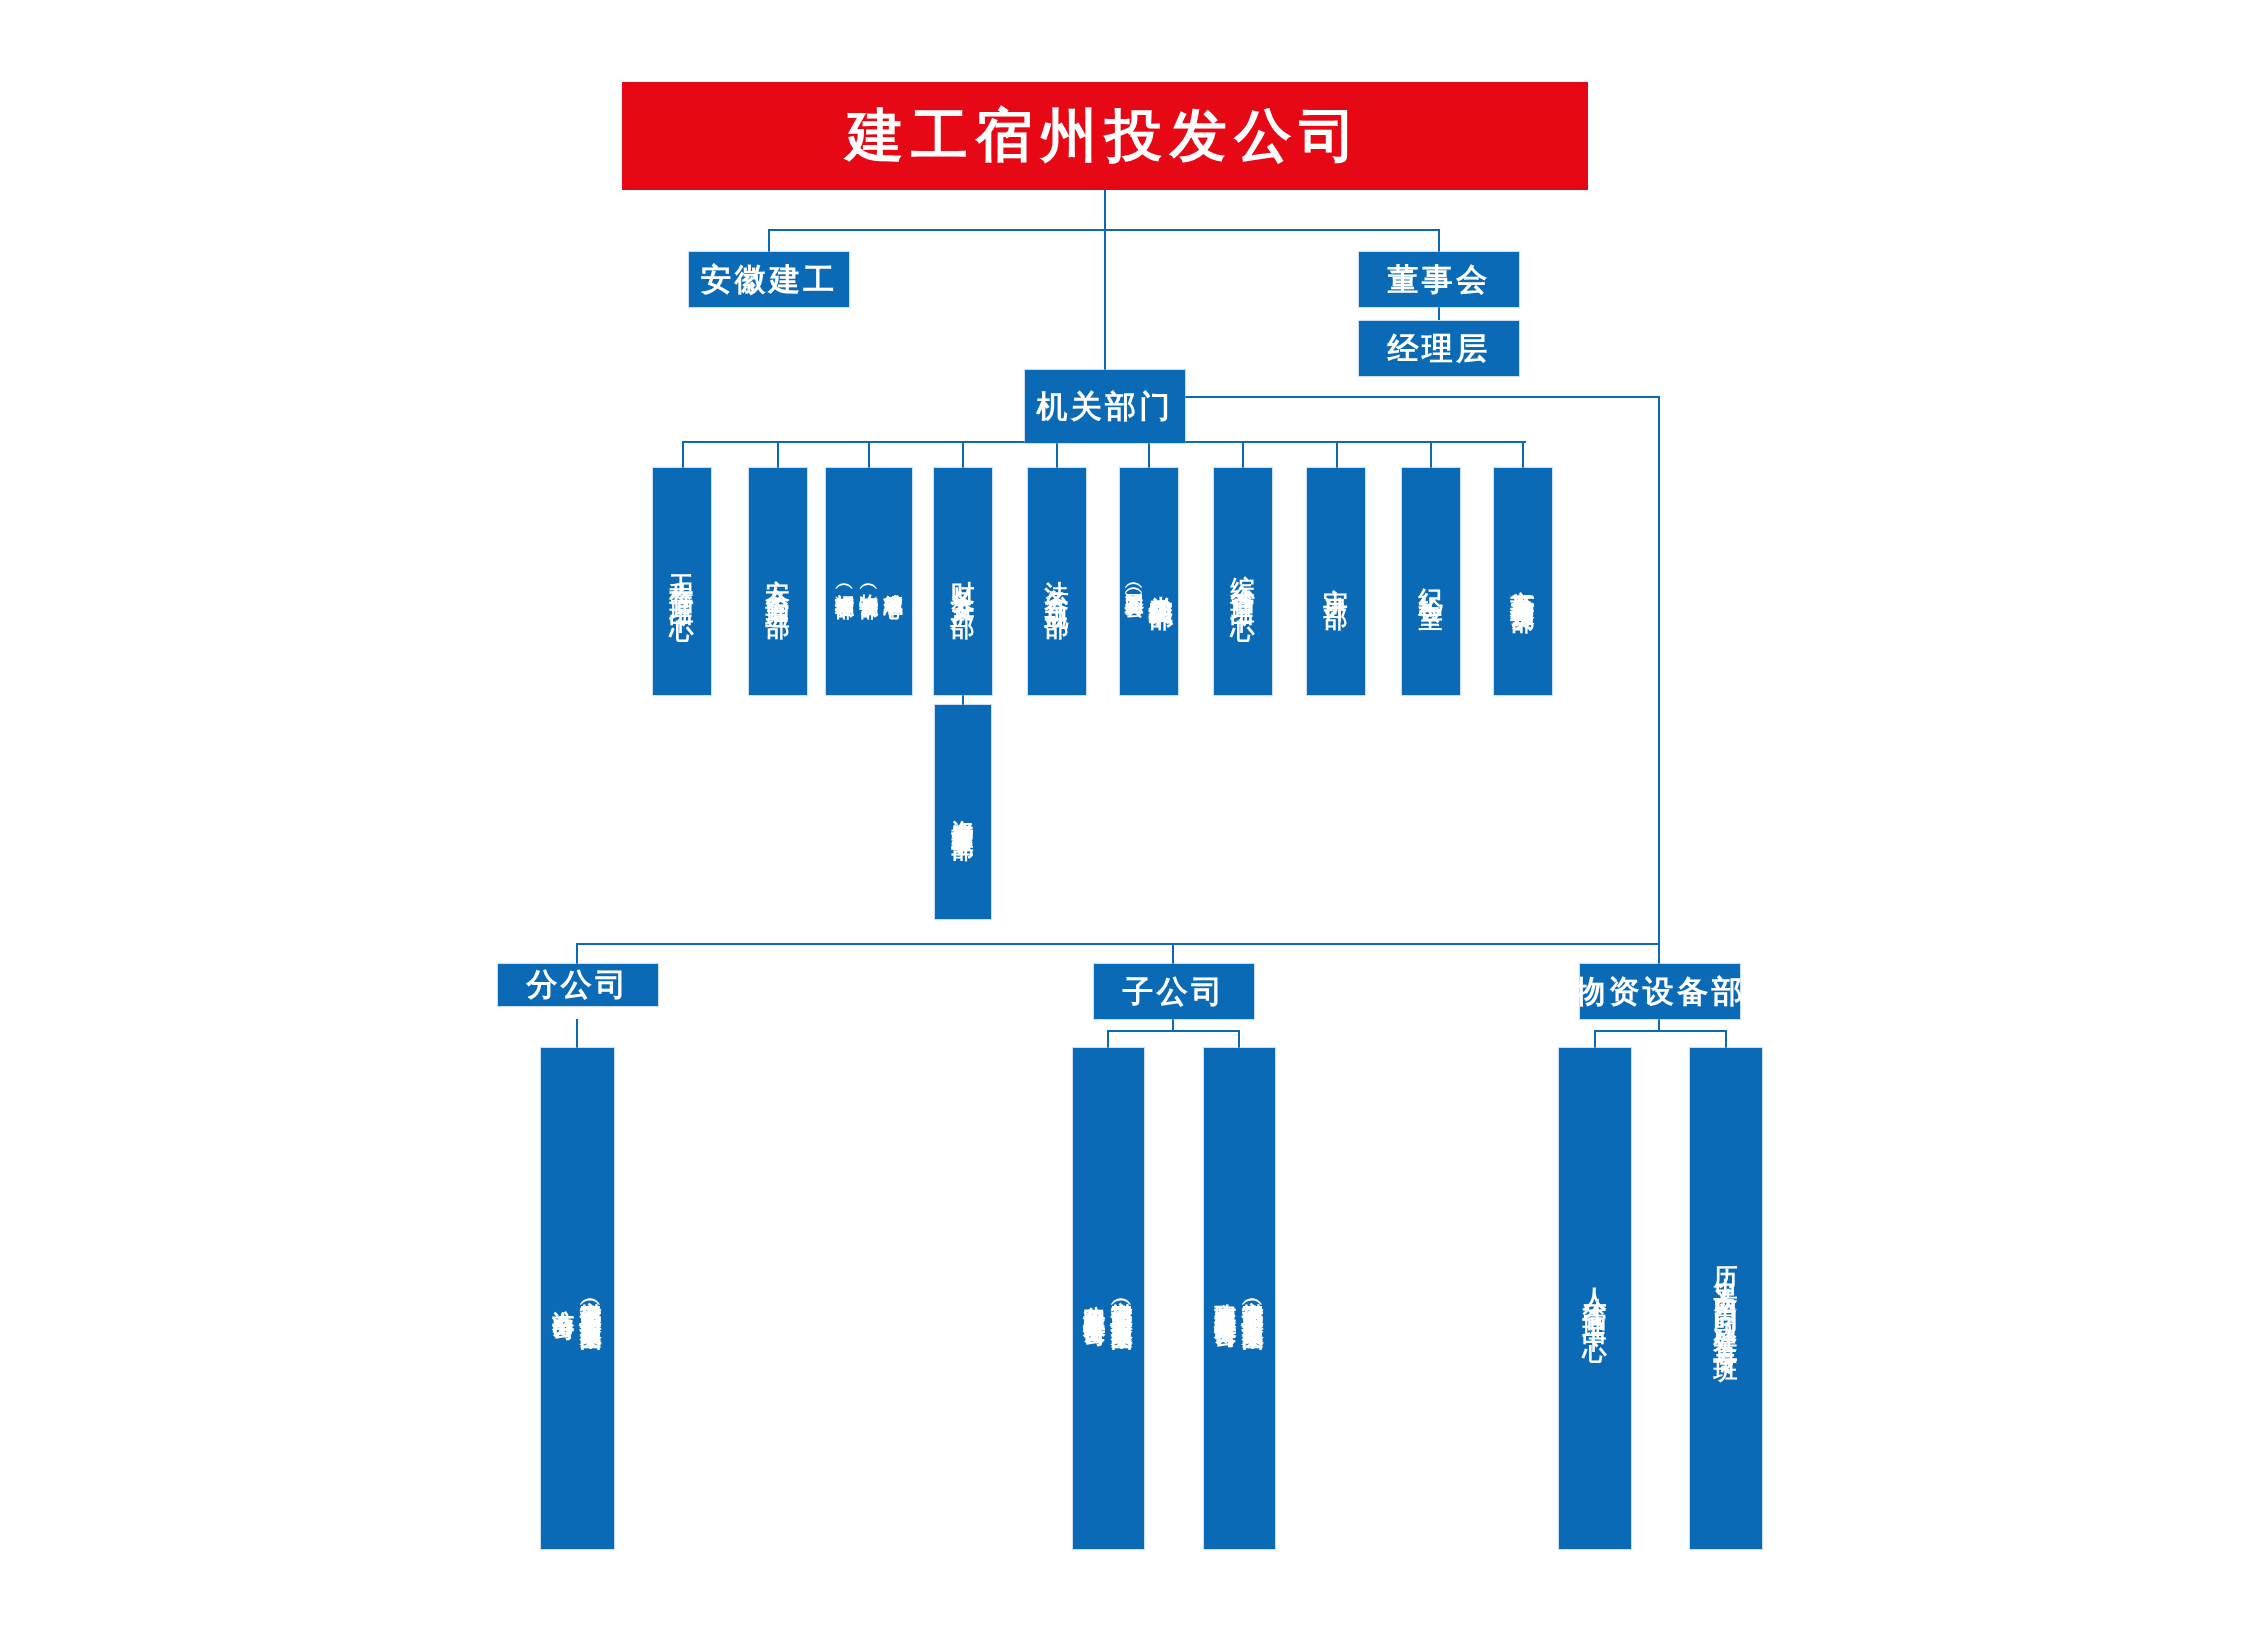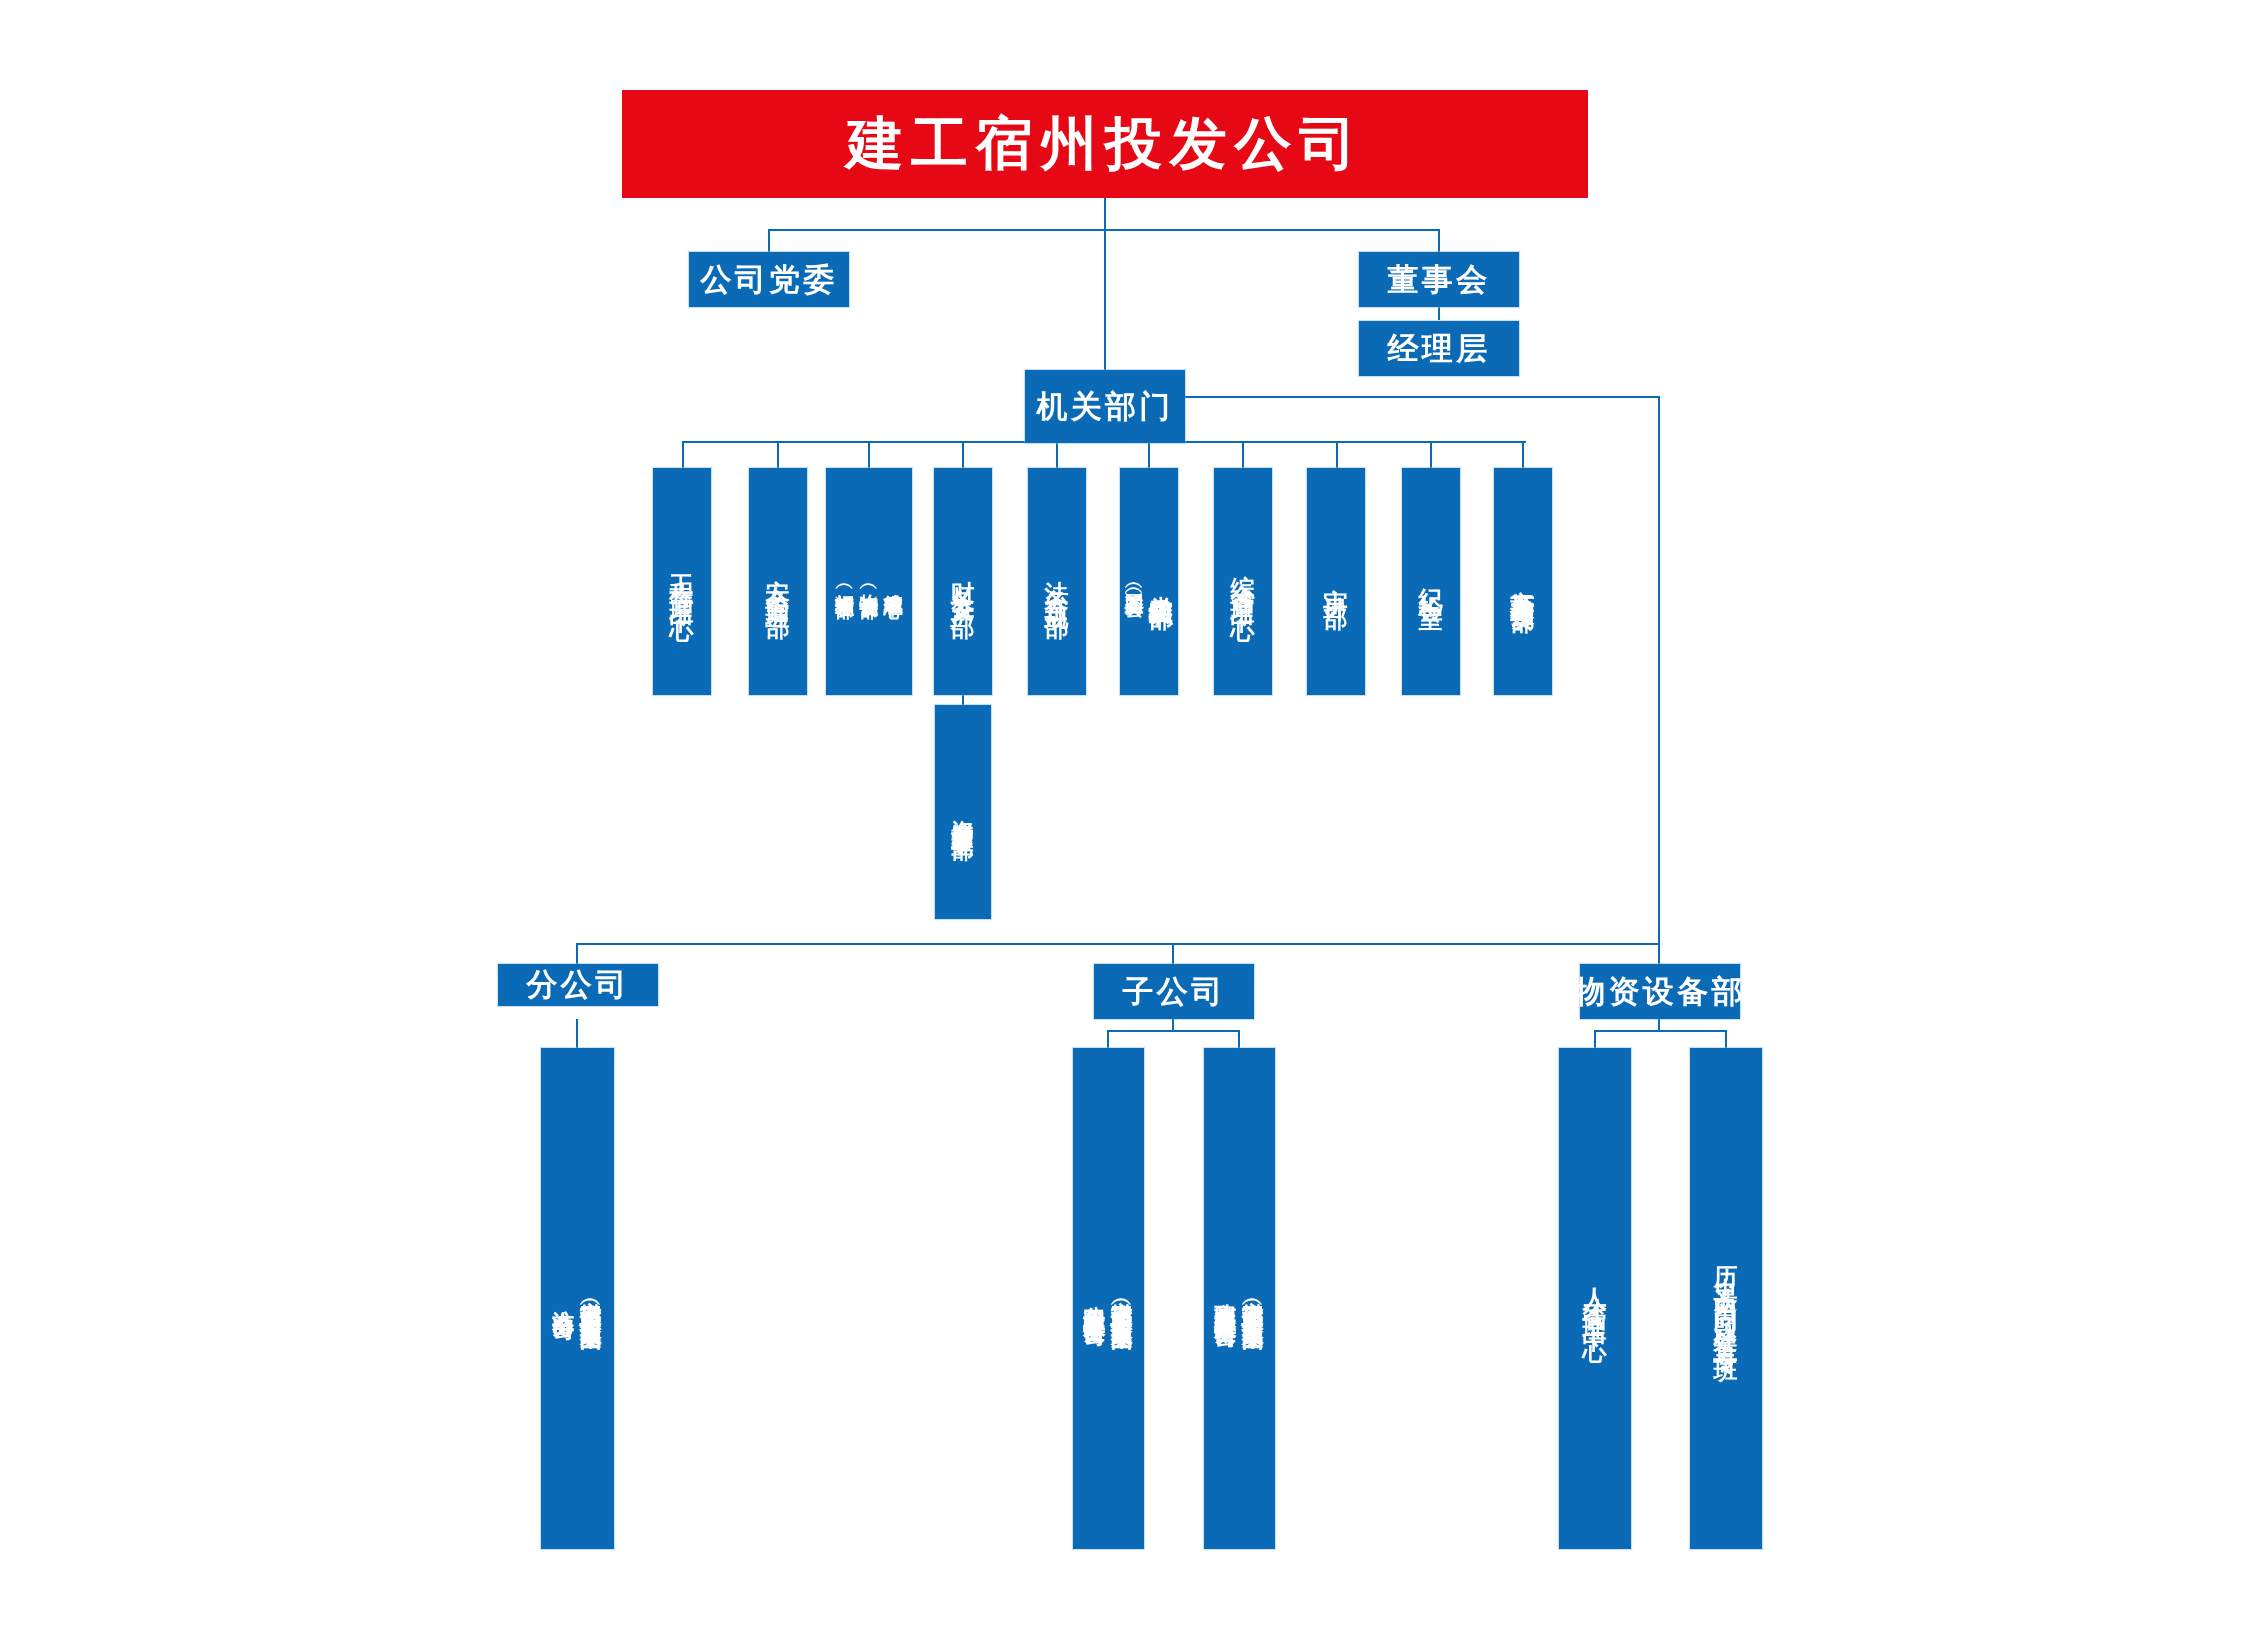--- a/index.html
+++ b/index.html
@@ -10,21 +10,21 @@
   }
   html,body{margin:0;padding:0;background:#ffffff;}
   body{width:2261px;height:1634px;position:relative;overflow:hidden;
        font-family:"Liberation Sans","DejaVu Sans",sans-serif;}
   .canvas{position:absolute;inset:0;}
   .ln{position:absolute;background:var(--line);}
   .box{position:absolute;background:var(--blue);color:var(--text);
        display:flex;align-items:center;justify-content:center;
        box-shadow:0 0 0 1.1px rgba(140,185,230,.45);}
   .banner{position:absolute;background:var(--red);color:var(--text);
-       display:flex;align-items:center;justify-content:center;margin-top:8px;}
+       display:flex;align-items:center;justify-content:center;}
   .banner .t{font-size:57px;font-weight:bold;letter-spacing:7.7px;white-space:nowrap;}
   .hbox .t{font-size:31px;font-weight:bold;letter-spacing:3.3px;white-space:nowrap;}
   .vbox{flex-direction:row-reverse;gap:4.4px;}
   .vcol{writing-mode:vertical-rl;text-align:center;font-weight:bold;line-height:1.05;}
   .c-lg{font-size:24px;letter-spacing:.35em;}
   .c-lg-tight{font-size:24px;letter-spacing:.10em;}
   .c-md{font-size:19px;letter-spacing:.06em;}
   .c-big{font-size:22px;letter-spacing:.10em;}
   .c-solo{font-size:24px;letter-spacing:.42em;}
 </style>
@@ -64,21 +64,21 @@
   <div class="ln" style="left:1658px;top:1019px;width:2.2px;height:11px;"></div>
   <div class="ln" style="left:1594px;top:1030px;width:133px;height:2.2px;"></div>
   <div class="ln" style="left:1594px;top:1030px;width:2.2px;height:17.6px;"></div>
   <div class="ln" style="left:1725px;top:1030px;width:2.2px;height:17.6px;"></div>
 
   <div class="banner" style="left:622px;top:82px;width:966px;height:108px;">
     <span class="t">建工宿州投发公司</span>
   </div>
 
   <div class="box hbox" style="left:689px;top:252px;width:160px;height:55px;">
-    <span class="t">公司党委</span>
+    <span class="t">安徽建工</span>
   </div>
   <div class="box hbox" style="left:1359px;top:252px;width:160px;height:55px;text-align:right;">
     <span class="t">董事会</span>
   </div>
   <div class="box hbox" style="left:1359px;top:321px;width:160px;height:55px;">
     <span class="t">经理层</span>
   </div>
 
   <div class="box hbox" style="left:1025px;top:370px;width:160px;height:73px;">
     <span class="t">机关部门</span>

